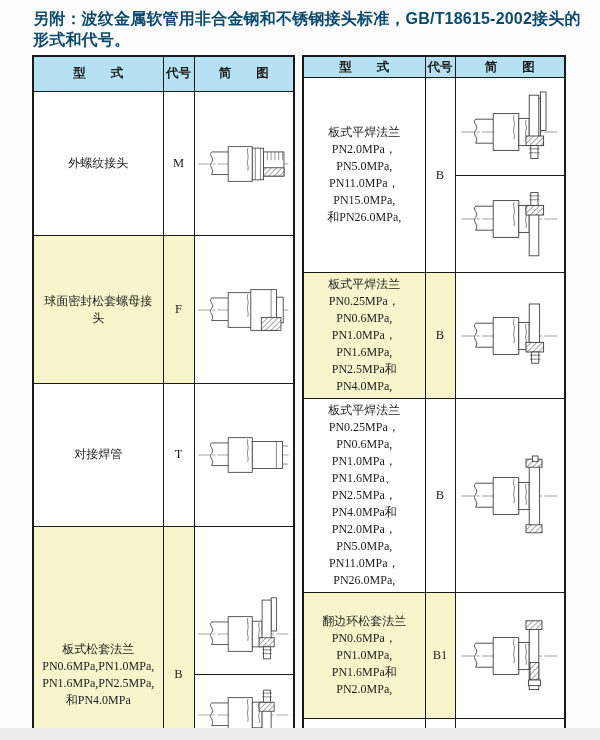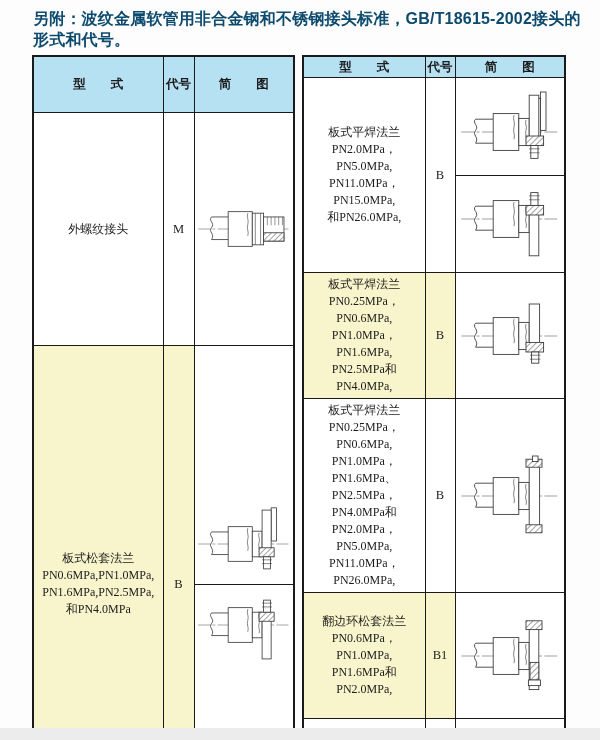--- a/index.html
+++ b/index.html
@@ -79,20 +79,55 @@
           <g stroke="#3a3a3a" stroke-width="1.1">
             <rect x="76" y="29" width="15" height="42" fill="#ffffff"></rect>
             <path d="M80 29 V71 M87 29 V71" fill="none" stroke-width="0.8"></path>
             <rect x="91" y="34" width="27" height="32" fill="#ffffff"></rect>
             <rect x="91" y="55" width="27" height="11" fill="url(#h45)"></rect>
             <path d="M96 34 V45 M101 34 V45 M106 34 V45 M111 34 V45 M116 34 V45" stroke-width="0.7" fill="none"></path>
           </g>
         </svg>
       </td>
     </tr>
+    <tr style="height:90px">
+      <td class="type hl">
+            <div class="tx">球面密封松套螺母接头</div>
+          </td>
+      <td class="code hl">F</td>
+      <td class="diag">
+        <svg class="dg" width="98" height="76" viewBox="0 0 130 100">
+          <use href="#gcenter"></use>
+              <use href="#ghose"></use>
+          <g stroke="#3a3a3a" stroke-width="1.1">
+            <rect x="74" y="23" width="34" height="54" fill="#ffffff"></rect>
+            <path d="M101 23 V77" fill="none" stroke-width="0.8"></path>
+            <rect x="108" y="33" width="9" height="34" fill="#ffffff"></rect>
+            <rect x="88" y="60" width="26" height="17" fill="url(#h45)"></rect>
+          </g>
+        </svg>
+      </td>
+    </tr>
+    <tr style="height:87px">
+      <td class="type">
+            <div class="tx">对接焊管</div>
+          </td>
+      <td class="code">T</td>
+      <td class="diag">
+        <svg class="dg" width="98" height="76" viewBox="0 0 130 100">
+          <use href="#gcenter"></use>
+              <use href="#ghose"></use>
+          <g stroke="#3a3a3a" stroke-width="1.1">
+            <rect x="76" y="32" width="40" height="36" fill="#ffffff"></rect>
+            <path d="M108 32 V68" fill="none" stroke-width="0.8"></path>
+            <path d="M116 38 h7 M116 62 h7" fill="none" stroke-width="0.8"></path>
+          </g>
+        </svg>
+      </td>
+    </tr>
     <tr style="height:181px">
       <td class="type hl">
             <div class="tx">板式松套法兰
 PN0.6MPa,PN1.0MPa,
 PN1.6MPa,PN2.5MPa,
 和PN4.0MPa</div>
           </td>
       <td class="code hl">B</td>
       <td class="diag">
         <div class="dsplit">

